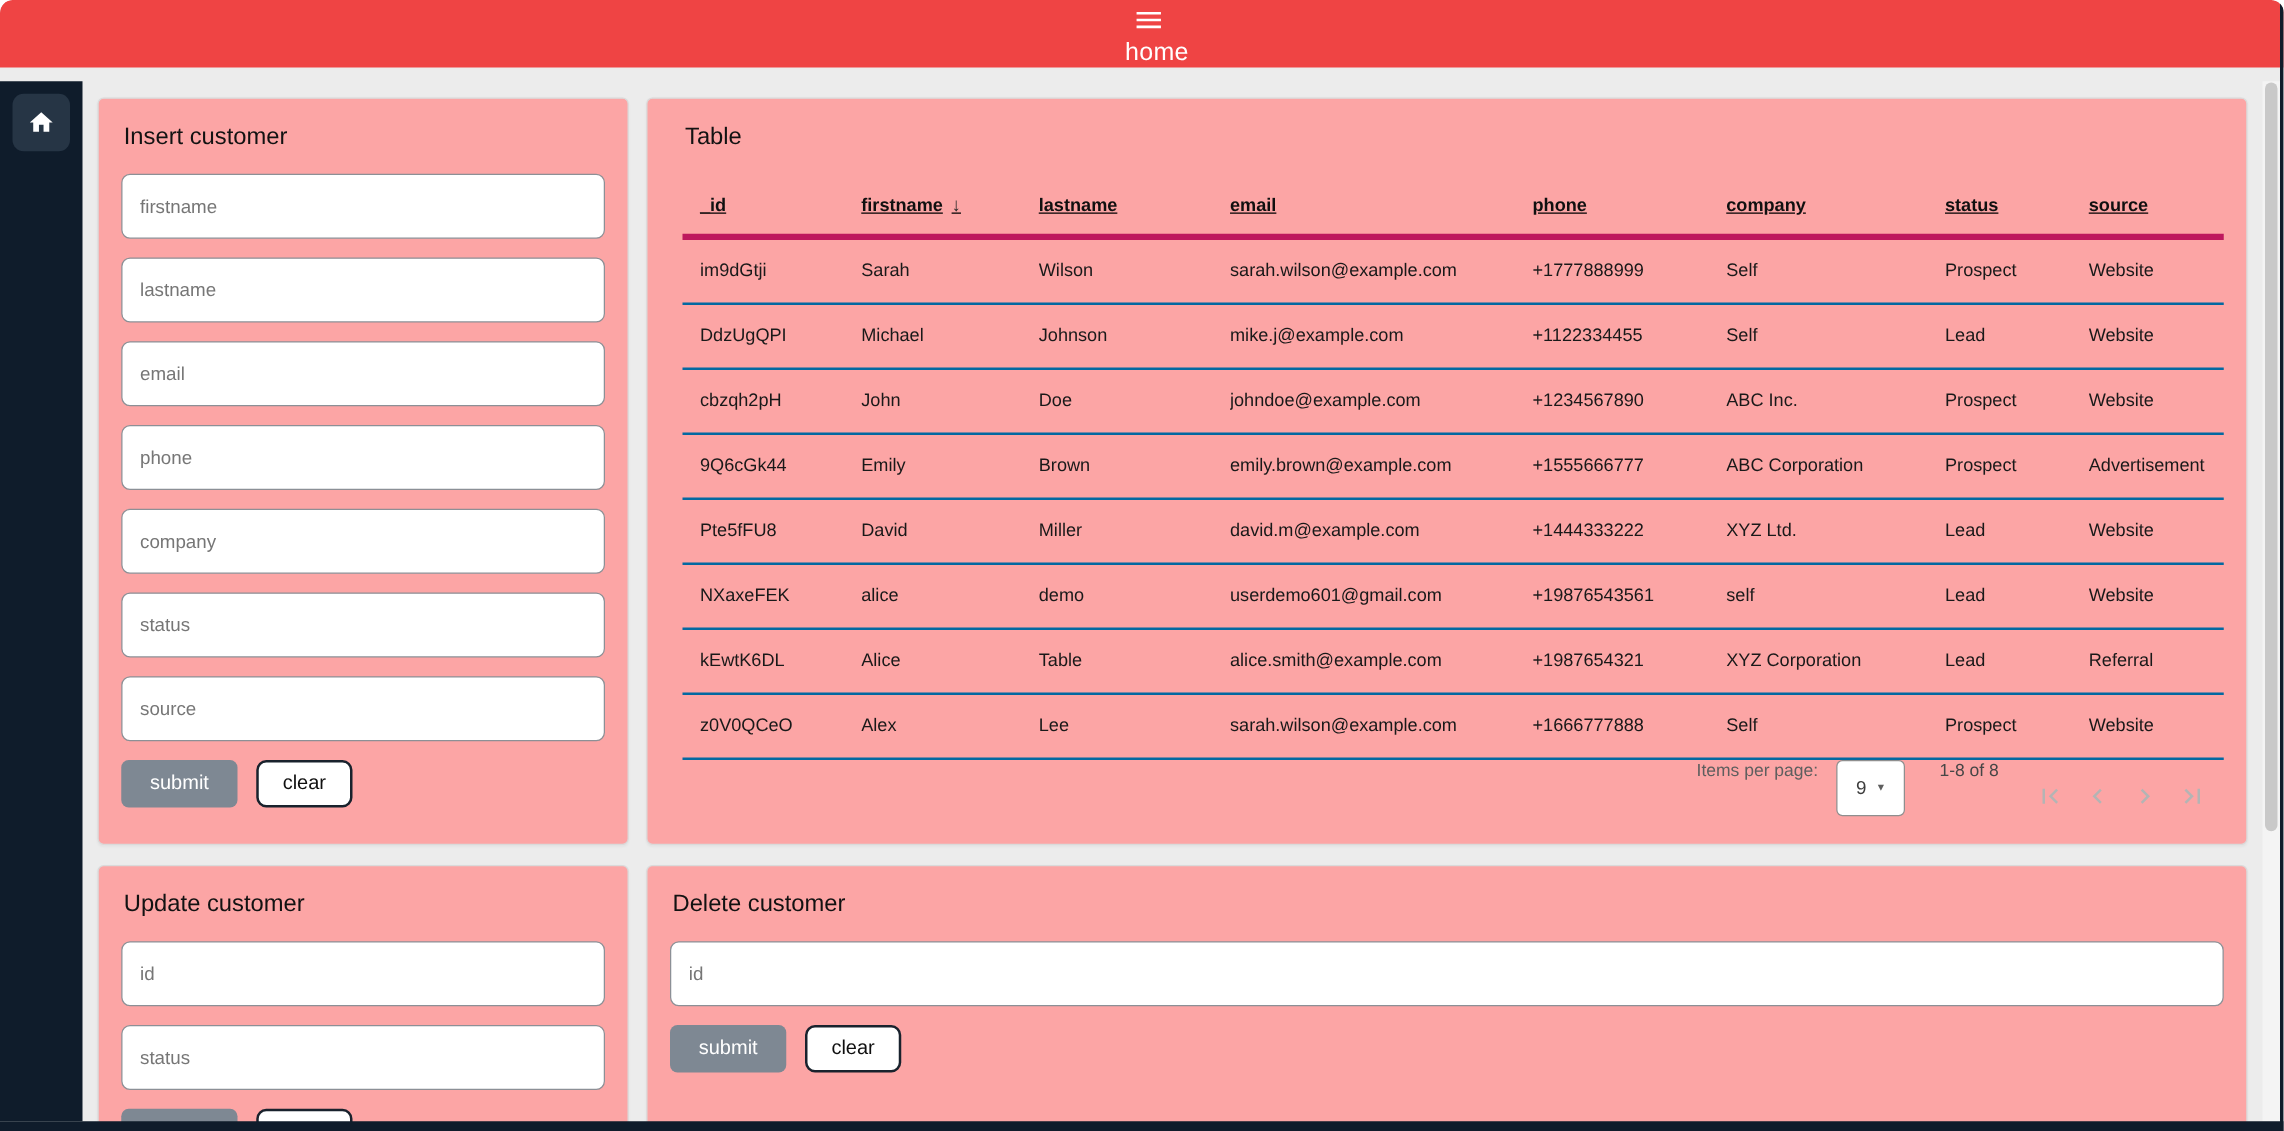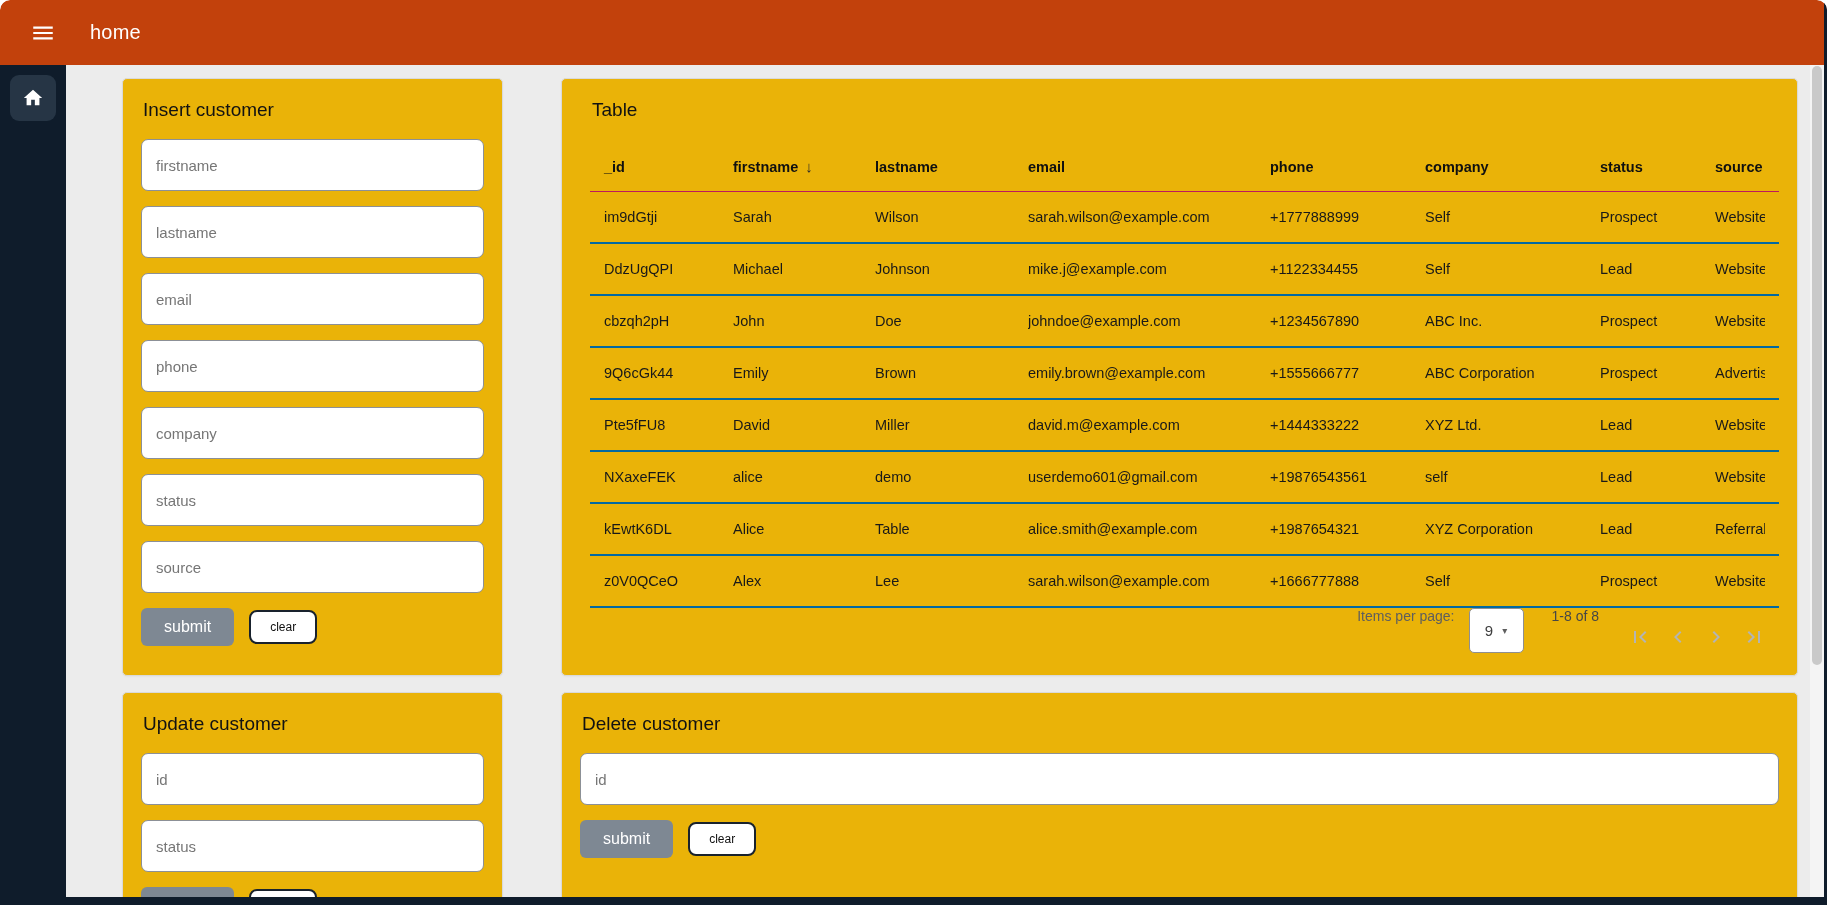--- a/index.html
+++ b/index.html
@@ -3,23 +3,23 @@
 <meta charset="utf-8">
 <style>
   * { margin:0; padding:0; box-sizing:border-box; }
   html,body { background:#ffffff; font-family:"Liberation Sans", sans-serif; }
   .window {
     position:relative; width:1827px; height:905px; overflow:hidden;
     background:#ececec; border-radius:10px 10px 0 0;
   }
   
   .toolbar {
-    position:absolute; top:0; left:0; right:0; height:65px;
-    background:#c2410c; display:flex; align-items:center; z-index:6;
-    padding:0 10px; border-radius:10px 10px 0 0;
+    position:absolute; top:0; left:0; right:0; height:54px;
+    background:#ef4444; display:flex; align-items:center; z-index:6;
+    padding:0 10px; border-radius:10px 10px 0 0;flex-direction:column;
   }
   .menu-btn {
     width:46px; height:46px; background:transparent; border:none; cursor:pointer;
     display:flex; align-items:center; justify-content:center; margin-left:10px;
   }
   .toolbar-title { color:#ffffff; font-size:20px; margin-left:24px; letter-spacing:.2px; }
   
   .sidenav {
     position:absolute; top:65px; left:0; width:66px; bottom:8px;
     background:#0f1c2b; z-index:5; display:flex; justify-content:center;
@@ -29,51 +29,51 @@
     background:#263545; display:flex; align-items:center; justify-content:center; cursor:pointer;
   }
   
   .content {
     position:absolute; top:65px; left:66px; right:17px; bottom:0;
     padding:13px 12px 0 12px;
     display:grid; grid-template-columns:425px 1fr; grid-template-rows:598px 300px;
     column-gap:14px; row-gap:16px;
   }
   .card {
-    background:#eab308; border:1px solid #dadada; border-radius:5px;
-    padding:16px 18px; box-shadow:0 1px 2px rgba(0,0,0,.04);margin-left:44px;
+    background:#fca5a5; border:1px solid #dadada; border-radius:5px;
+    padding:16px 18px; box-shadow:0 1px 2px rgba(0,0,0,.04);
   }
   .card h2 { font-size:19px; font-weight:500; color:#121212; margin:4px 0 18px 2px; }
   
   .field {
     display:block; width:100%; height:52px; margin-bottom:15px;
     border:1px solid #8c9096; border-radius:7px; background:#fff;
     padding:0 14px; font-size:15px; color:#222;
     font-family:"Liberation Sans", sans-serif; outline:none;
   }
   .field::placeholder { color:#767676; }
   .btn-row { display:flex; align-items:center; margin-top:5px; }
   .btn-submit {
     background:#7e8893; color:#ffffff; border:none; border-radius:6px;
     padding:10px 23px; font-size:16px; cursor:pointer;
     font-family:"Liberation Sans", sans-serif;
   }
   .btn-clear {
     background:#ffffff; color:#101010; border:2px solid #19222d; border-radius:8px;
-    padding:8px 19px; font-size:12px; margin-left:15px; cursor:pointer;
+    padding:8px 19px; font-size:16px; margin-left:15px; cursor:pointer;
     font-family:"Liberation Sans", sans-serif;
   }
   
   .table-card { padding:16px 18px 8px 28px; display:flex; flex-direction:column; }
   .t-grid {
     display:grid;
     grid-template-columns:129px 142px 153px 242px 155px 175px 115px minmax(0,1fr);
     align-items:center; padding:0 14px;
   }
-  .t-head { height:49px; border-bottom:1px solid #be185d; margin-top:4px; }
+  .t-head { height:49px; border-bottom:5px solid #be185d; margin-top:4px;text-decoration:underline; }
   .th { font-size:14.5px; font-weight:700; color:#101010; cursor:pointer; display:flex; align-items:center; }
   .sort-arrow { font-size:15px; font-weight:400; margin-left:7px; color:#2a2a2a; }
   .t-row { height:52px; border-bottom:2px solid #0369a1; }
   .td { font-size:14.5px; color:#191919; white-space:nowrap; overflow:hidden; }
   
   .paginator {
     height:60px; display:flex; justify-content:flex-end;
     color:#5e5e5e; font-size:14px; padding-right:6px;
   }
   .page-select {

